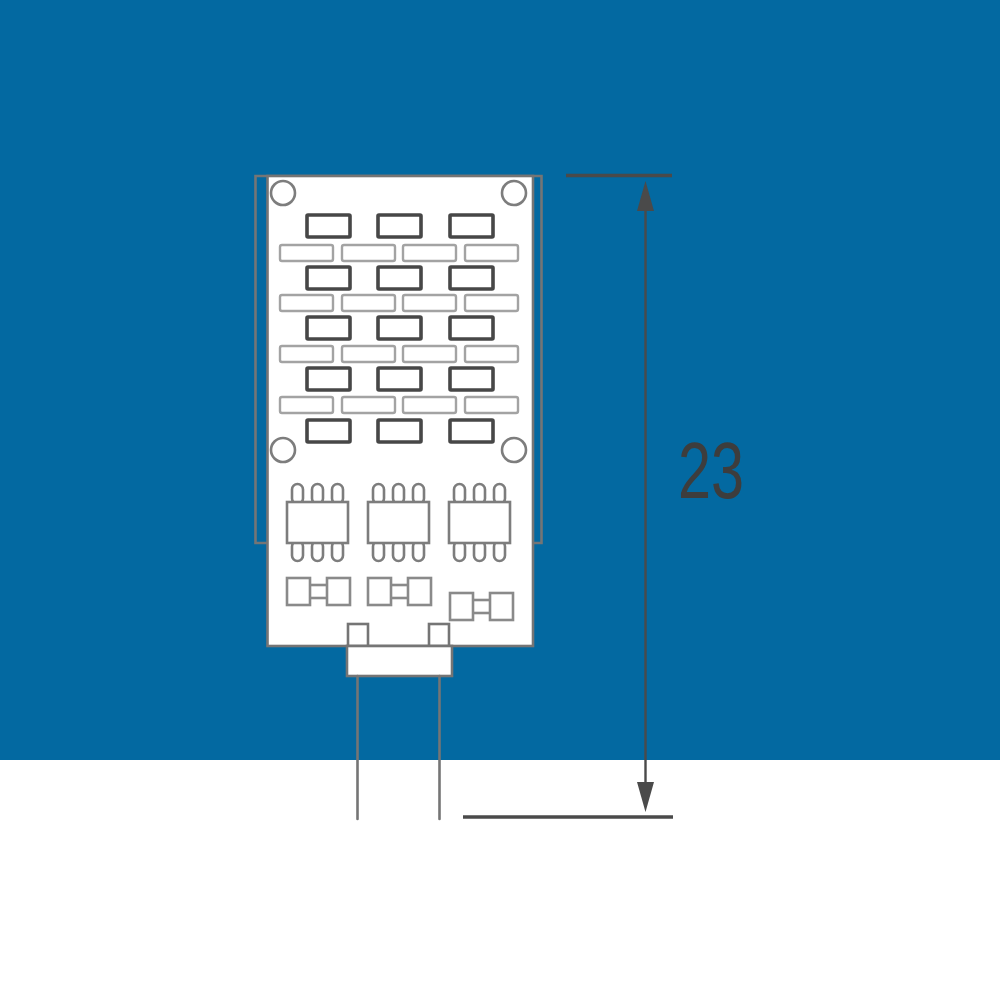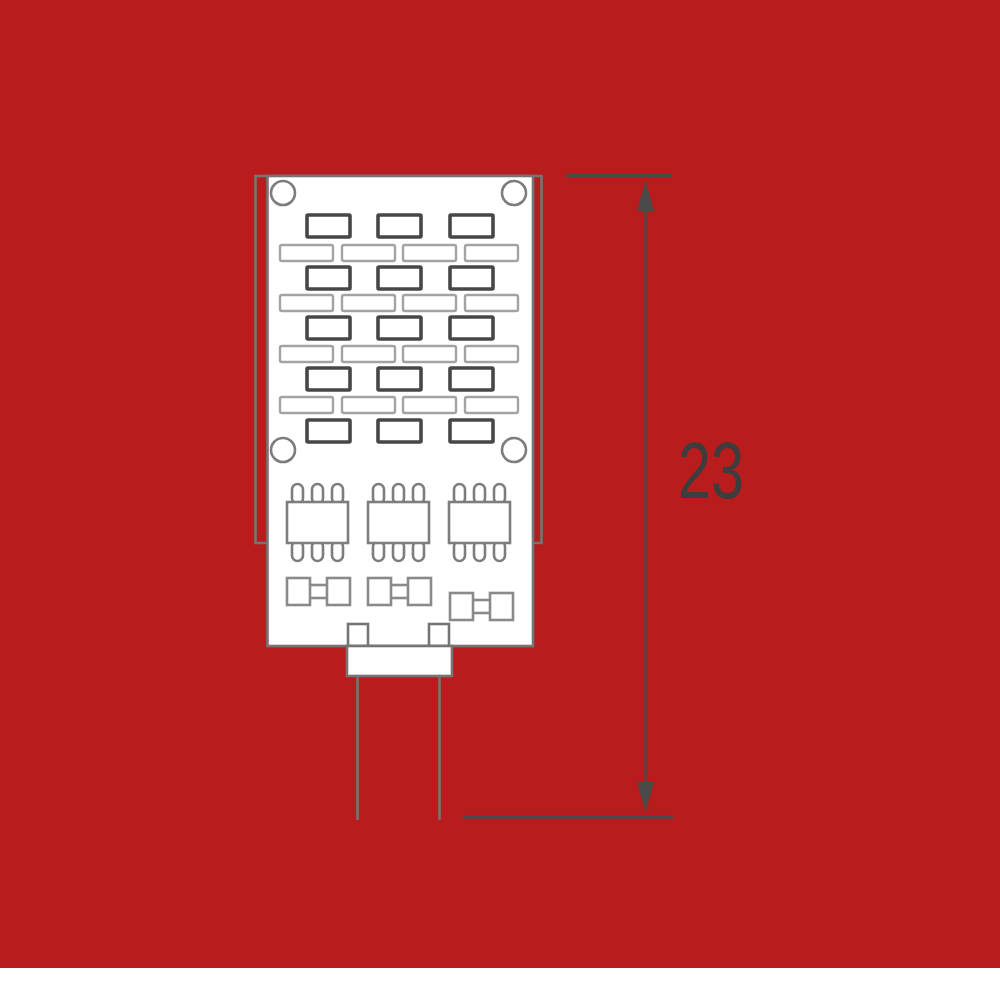--- a/index.html
+++ b/index.html
@@ -7,22 +7,22 @@
     padding: 0;
     width: 1000px;
     height: 1000px;
     background: #ffffff;
     font-family: "Liberation Sans", sans-serif;
     overflow: hidden;
   }
   .canvas-wrap {
     position: relative;
     width: 1000px;
-    height: 968px;
-    background: #b91c1c;
+    height: 760px;
+    background: #0369a1;
   }
   svg { display: block; }
   .dim-label {
     font-family: "Liberation Sans", "DejaVu Sans", sans-serif;
     font-weight: 400;
     fill: #3d3d3d;
   }
 </style>
 </head>
 <body>

